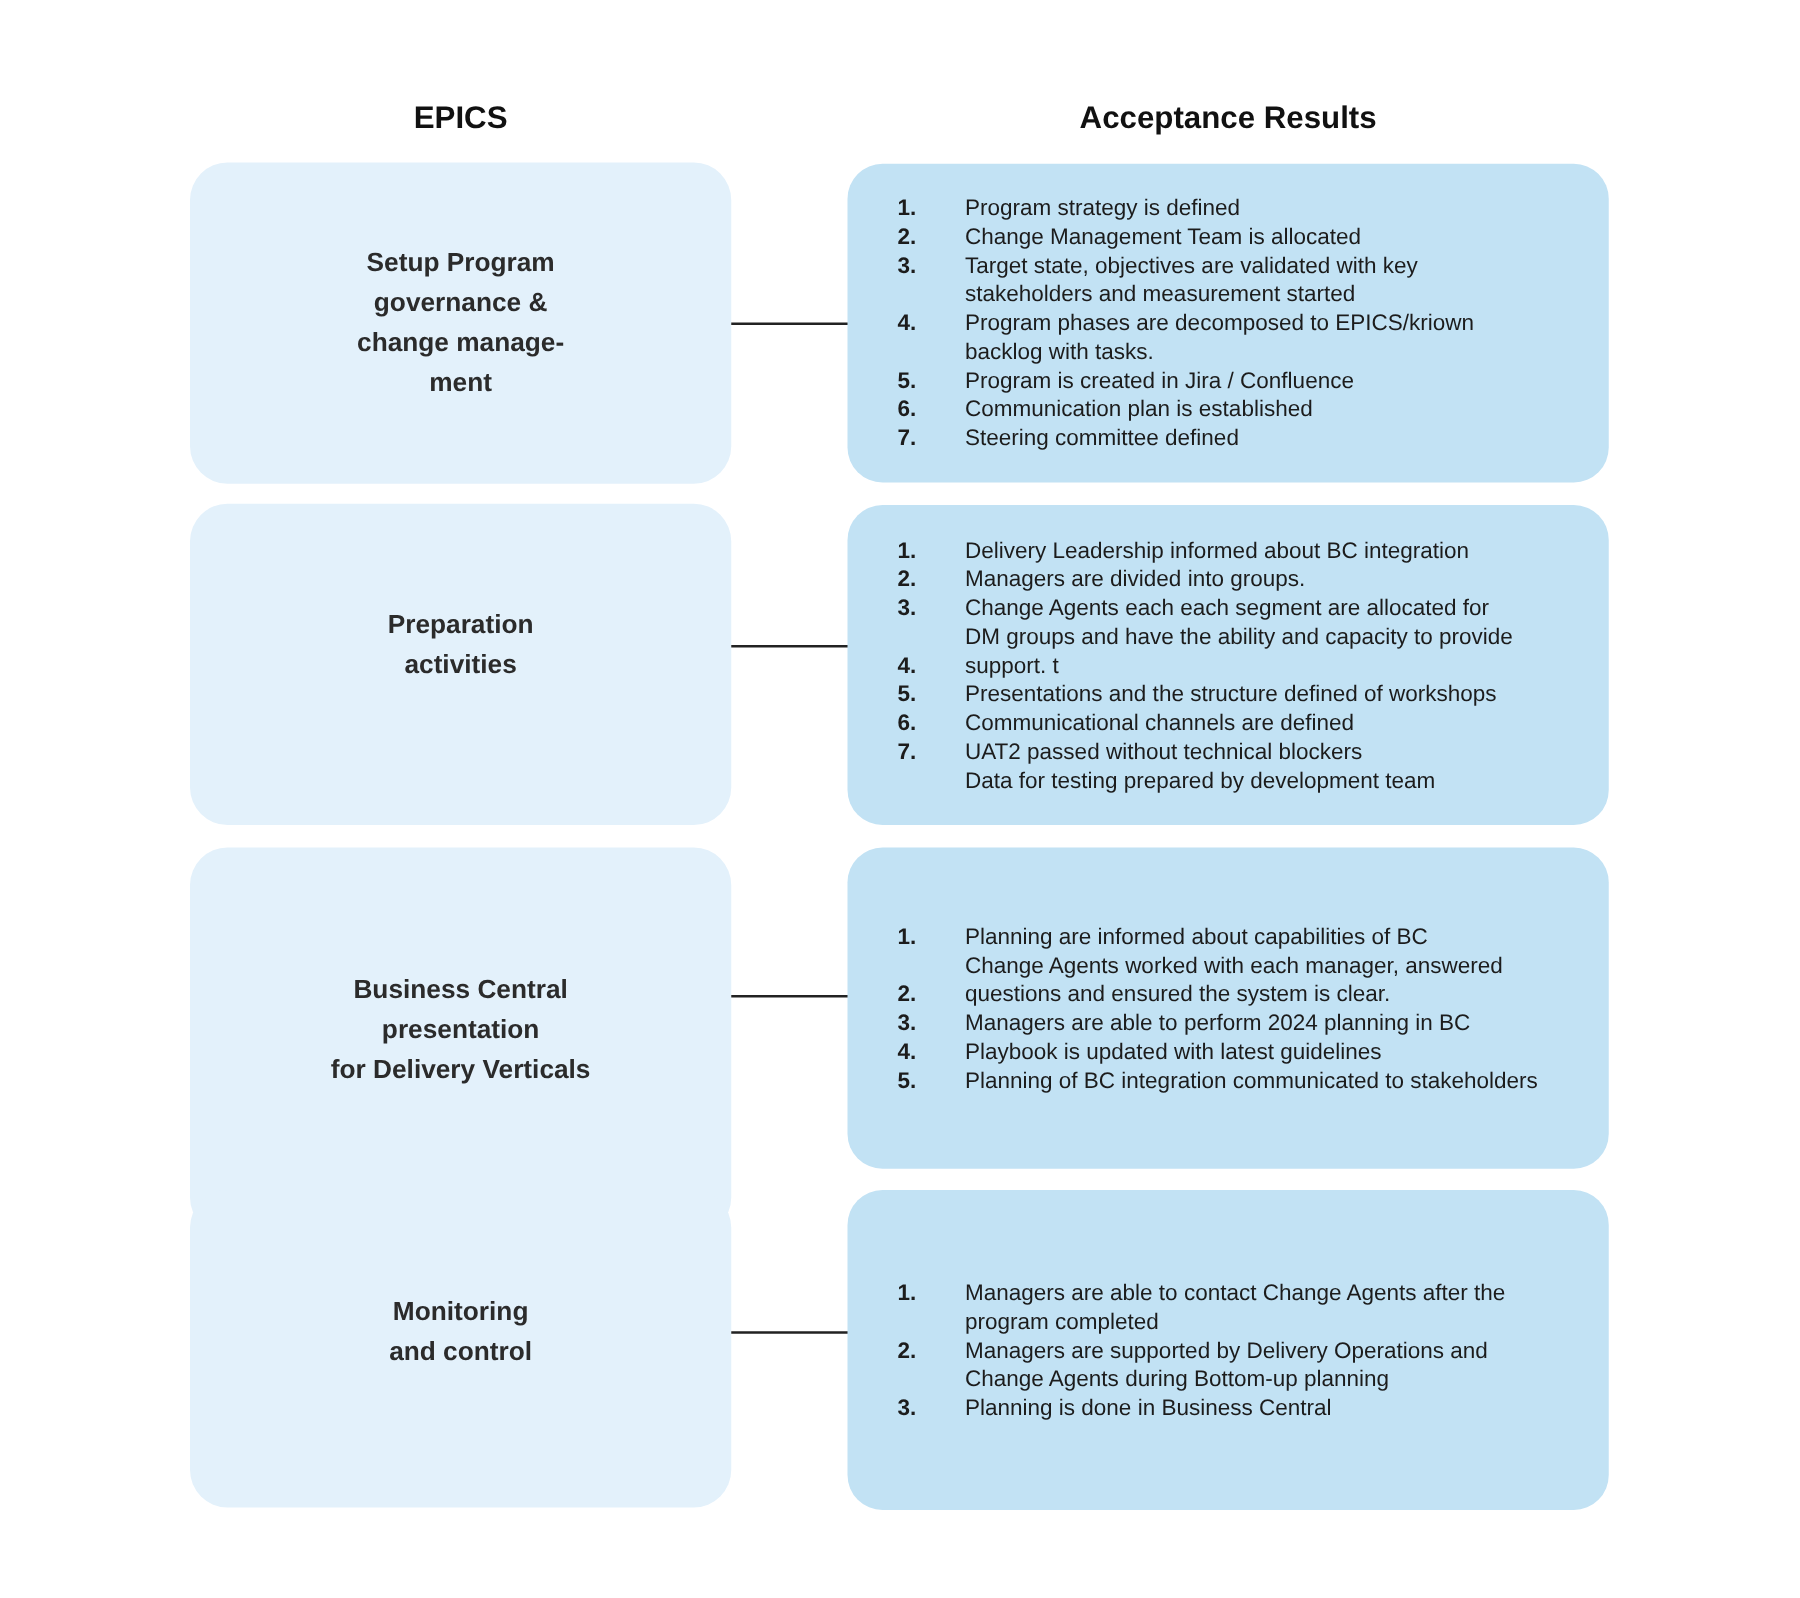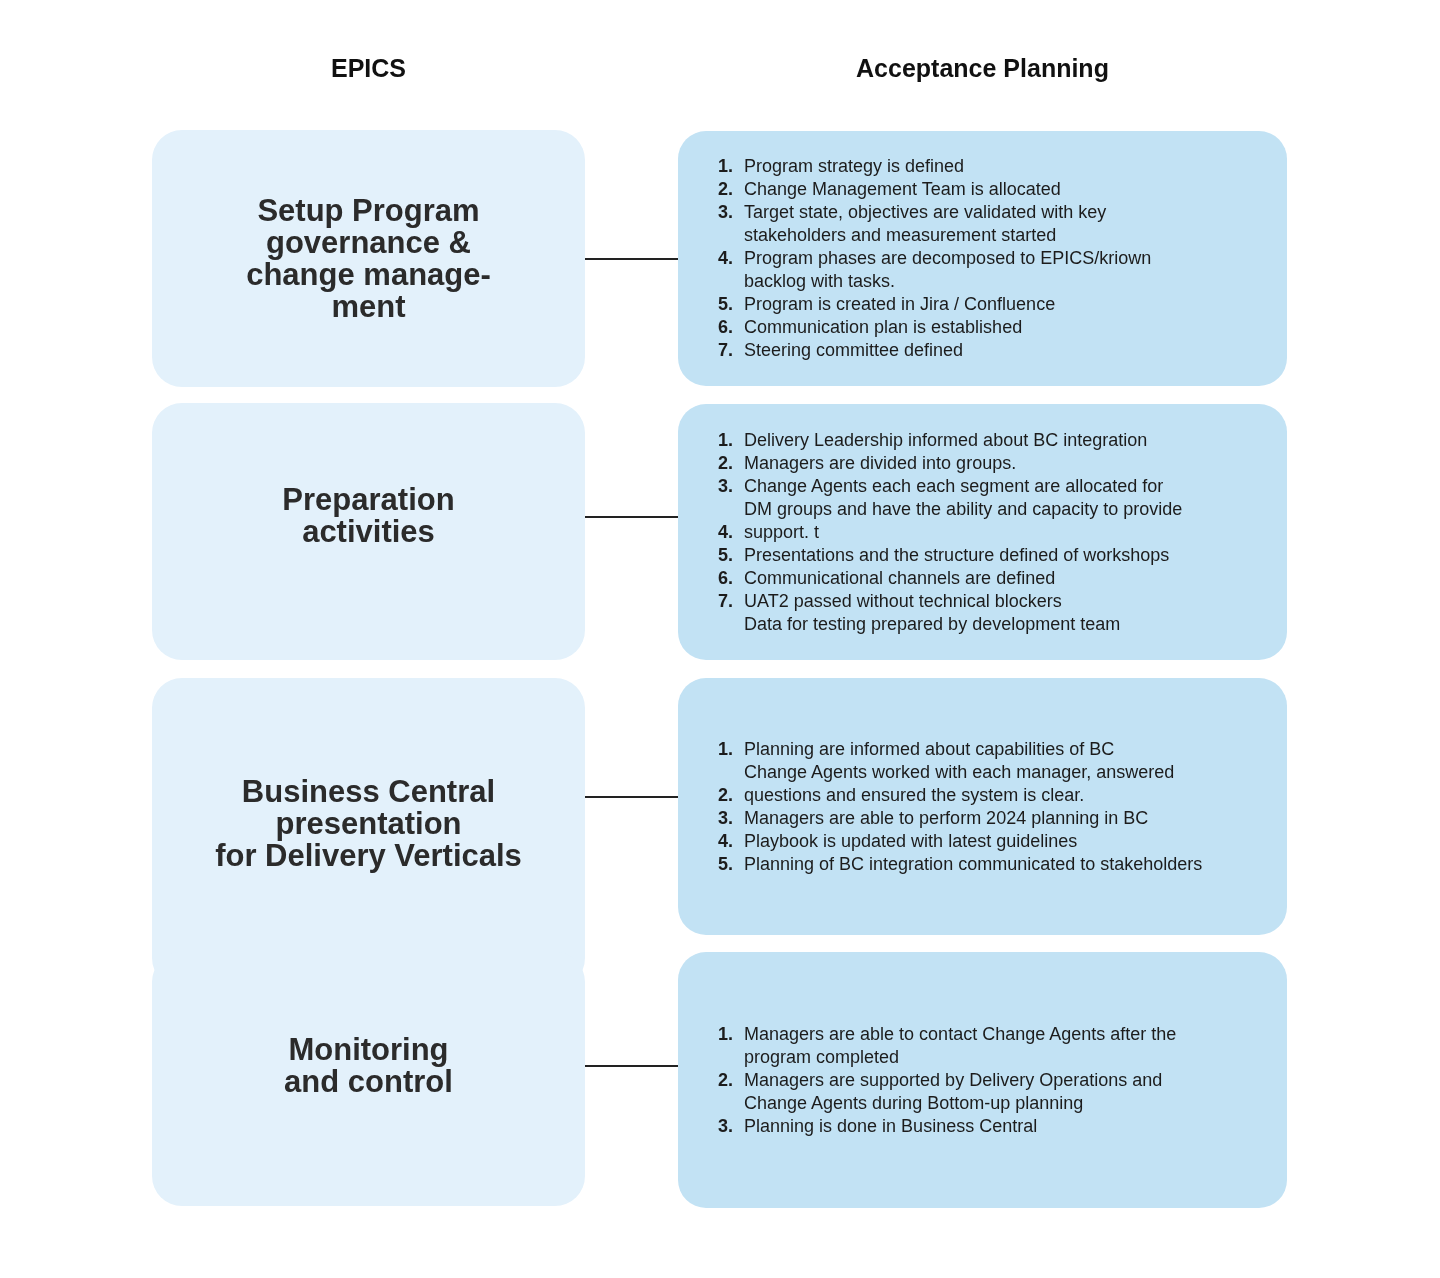--- a/index.html
+++ b/index.html
@@ -15,36 +15,36 @@
   html,body{background:var(--page-bg);}
   body{font-family:"Liberation Sans","DejaVu Sans",sans-serif;}
   .canvas{
     position:relative;
     width:1440px;height:1278px;
     background:var(--page-bg);
     overflow:hidden;
   }
   .col-header{
     position:absolute;
-    top:52px;height:32px;line-height:32px;
+    top:78px;height:32px;line-height:32px;
     text-align:center;
     font-size:25px;font-weight:700;
     color:var(--header-text);
   }
   .hdr-epics{left:152px;width:433px;}
   .hdr-ac{left:678px;width:609px;}
   .ebox{
     position:absolute;
     left:152px;width:433px;
     background:var(--epic-box-bg);
     border-radius:30px;
     display:flex;align-items:center;justify-content:center;
   }
   .etitle{
-    font-size:31px;line-height:32px;
+    font-size:21px;line-height:32px;
     font-weight:600;
     color:var(--title-text);
     text-align:center;
     width:100%;
   }
   .cbox{
     position:absolute;
     left:678px;width:609px;
     background:var(--criteria-box-bg);
     border-radius:28px;
@@ -57,39 +57,39 @@
     flex:0 0 26px;width:26px;
     font-size:18px;line-height:23px;
     font-weight:700;
     color:var(--text);
   }
   .txt{
     flex:1;
     font-size:18px;line-height:23px;
     color:var(--text);
   }
-  .txt div{white-space:nowrap;}
+  .txt div{white-space:nowrap;margin-left:28px;}
   .connector{
     position:absolute;
     left:585px;width:94px;height:2px;
     background:var(--connector);
   }
   
   .pb0{padding-bottom:0;}
   .pb30{padding-bottom:32px;}
   .pb19{padding-bottom:19px;}
   .pb26{padding-bottom:26px;}
 </style>
 </head>
 <body>
 
 <div class="canvas">
 
   <div class="col-header hdr-epics">EPICS</div>
-  <div class="col-header hdr-ac">Acceptance Planning</div>
+  <div class="col-header hdr-ac">Acceptance Results</div>
 
   <div class="ebox pb0" style="top:130px;height:257px">
     <div class="etitle">
         <div>Setup Program</div>
         <div>governance &amp;</div>
         <div>change manage-</div>
         <div>ment</div>
       </div>
   </div>
   <div class="connector" style="top:258px"></div>

